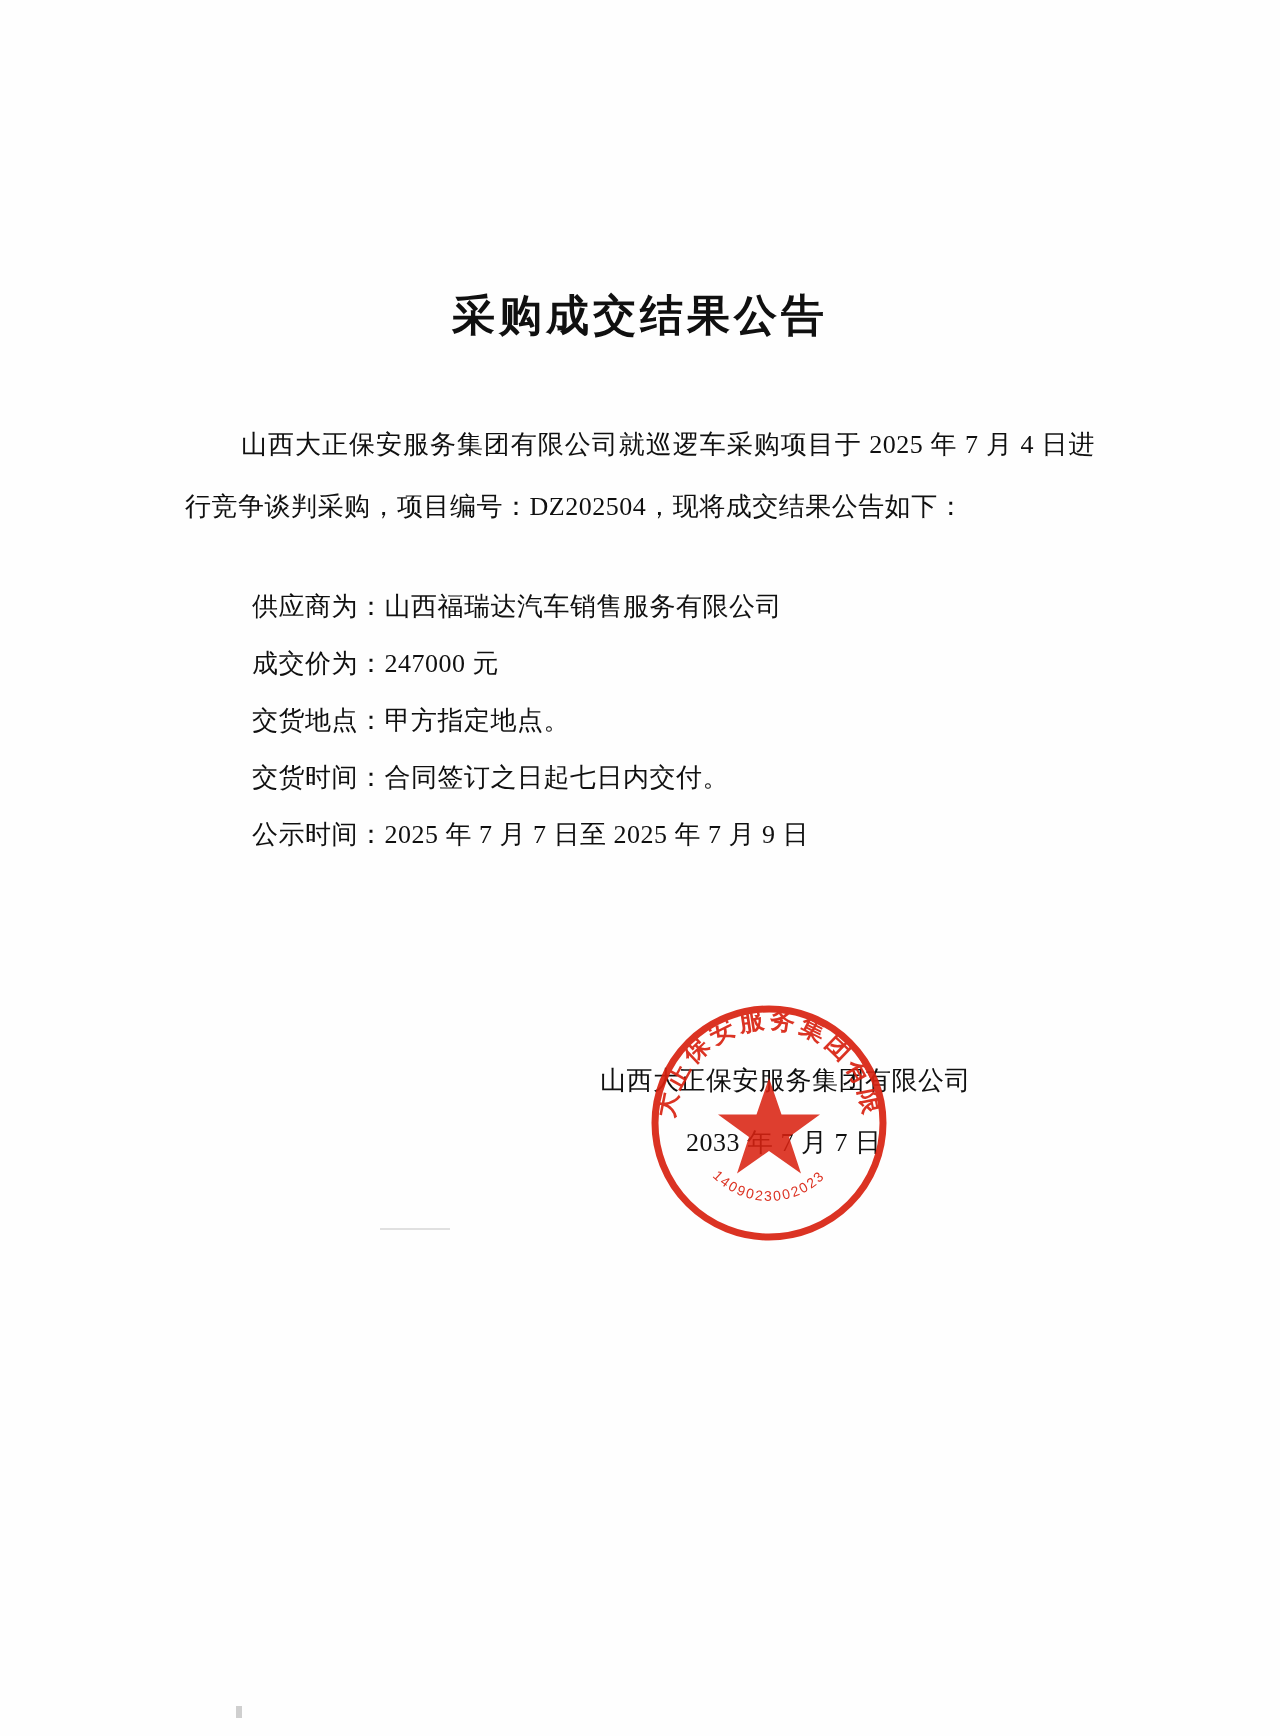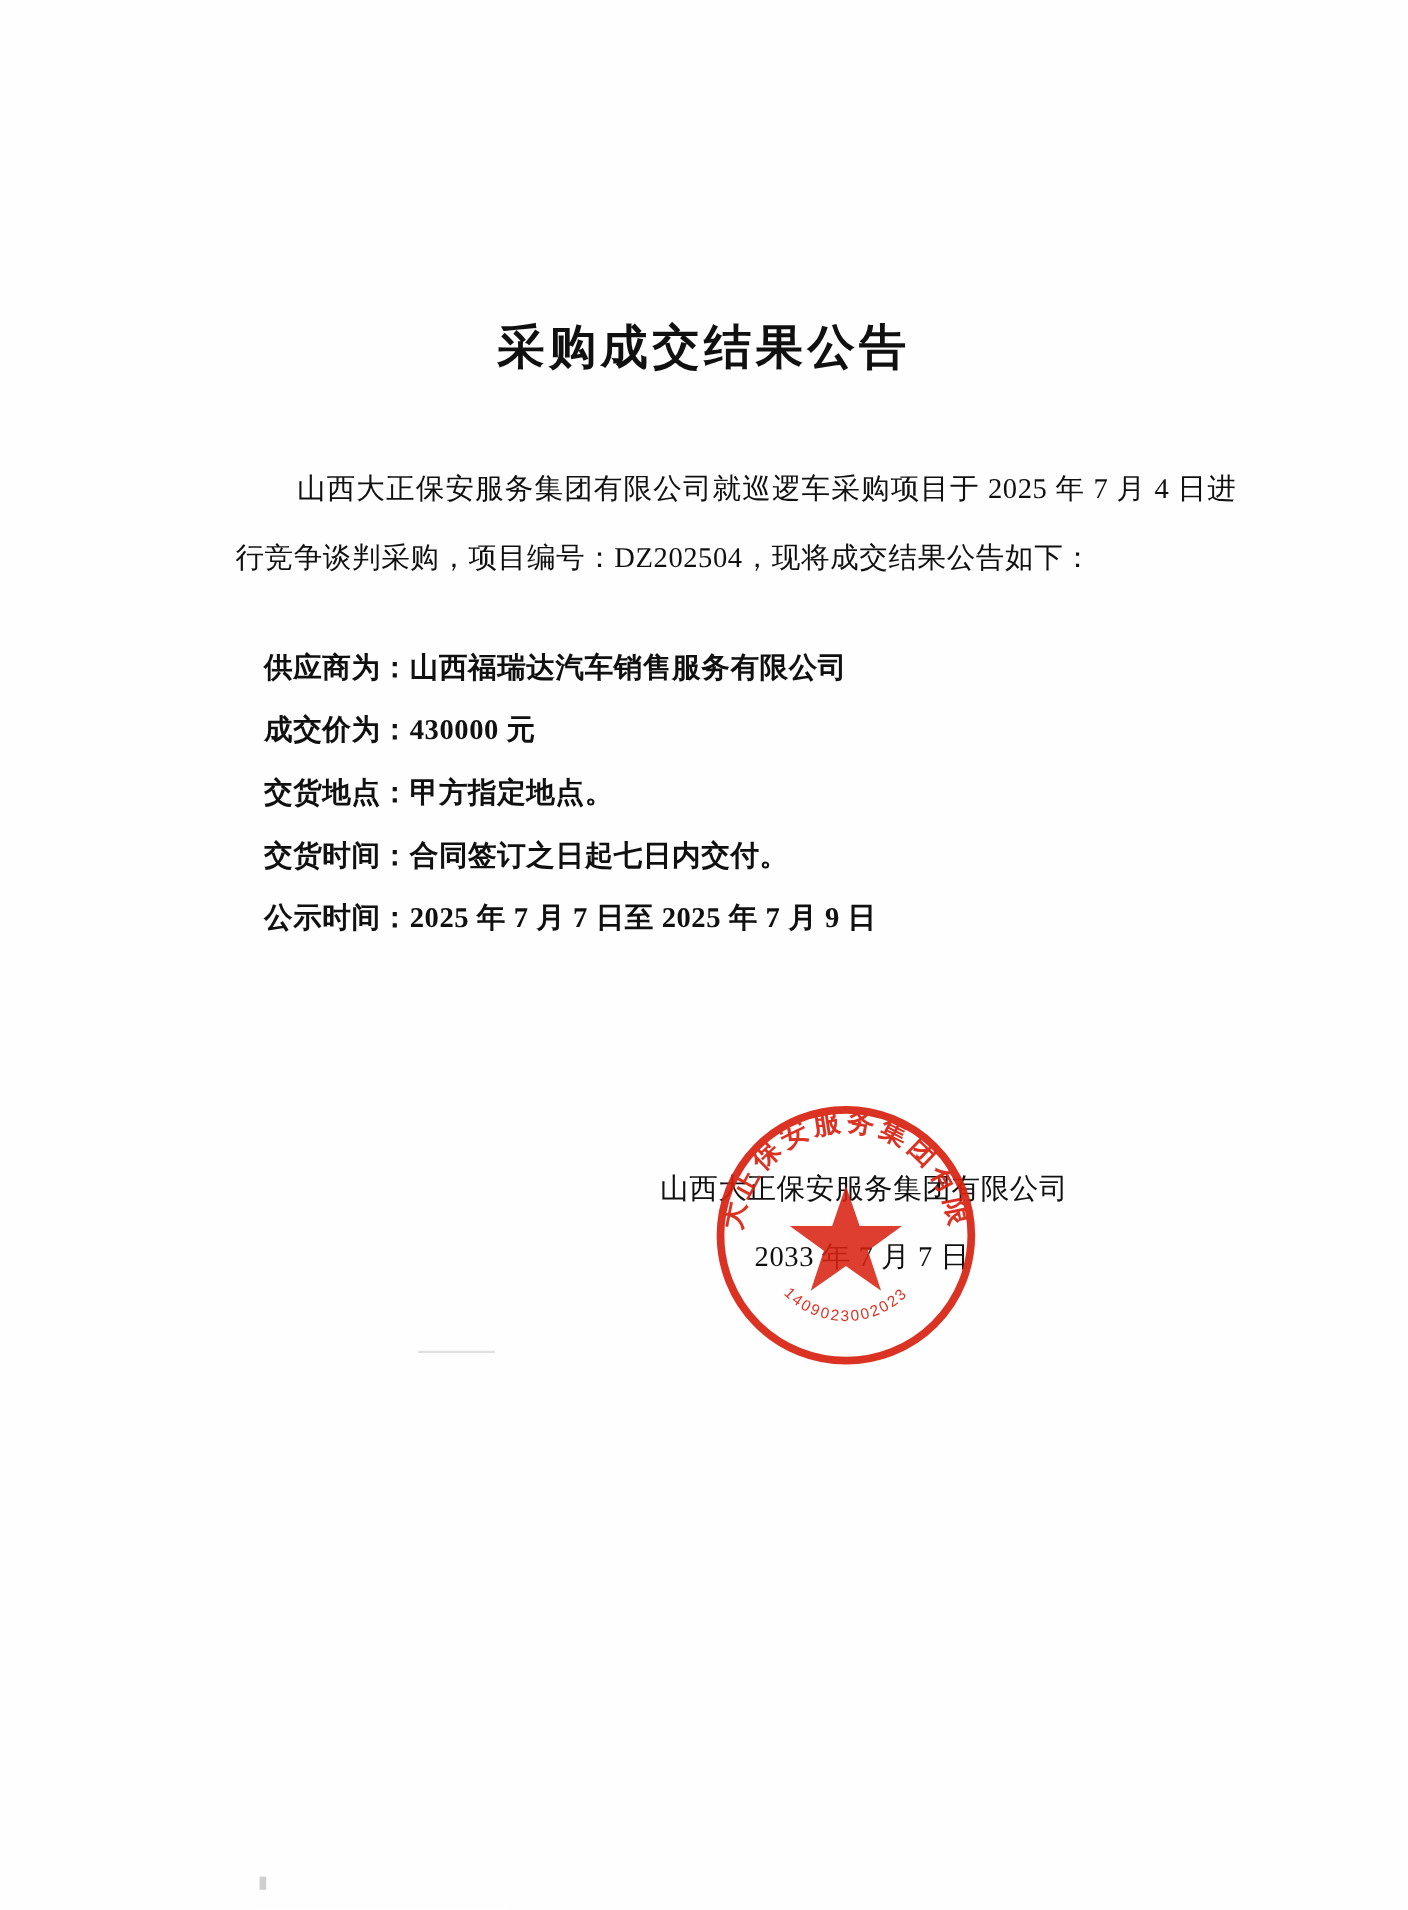--- a/index.html
+++ b/index.html
@@ -37,39 +37,37 @@
     letter-spacing: 4px;
     color: #101010;
     font-family: Liberation Serif, serif;
   }
 
   .body-block {
     position: absolute;
     left: 185px;
     top: 388px;
     width: 910px;
-    margin-left: 29px;
   }
 
   .para {
     font-size: 26px;
     line-height: 62px;
     text-align: justify;
     text-justify: inter-ideograph;
     text-indent: 56px;
     color: #101010;
     letter-spacing: 0.5px;
   }
 
   .fields {
     position: absolute;
-    left: 240px;
+    left: 252px;
     top: 578px;
     width: 860px;
-    font-weight: bold;
   }
 
   .field-line {
     font-size: 26px;
     line-height: 57px;
     color: #101010;
     letter-spacing: 0.5px;
     white-space: nowrap;
   }
 
@@ -126,21 +124,21 @@
 <div class="page">
 
   <h1 class="doc-title">采购成交结果公告</h1>
 
   <div class="body-block">
     <p class="para">山西大正保安服务集团有限公司就巡逻车采购项目于 2025 年 7 月 4 日进行竞争谈判采购，项目编号：DZ202504，现将成交结果公告如下：</p>
   </div>
 
   <div class="fields">
     <div class="field-line">供应商为：山西福瑞达汽车销售服务有限公司</div>
-    <div class="field-line">成交价为：430000 元</div>
+    <div class="field-line">成交价为：247000 元</div>
     <div class="field-line">交货地点：甲方指定地点。</div>
     <div class="field-line">交货时间：合同签订之日起七日内交付。</div>
     <div class="field-line">公示时间：2025 年 7 月 7 日至 2025 年 7 月 9 日</div>
   </div>
 
   <div class="sign-block">
     <div class="sign-line">山西大正保安服务集团有限公司</div>
     <div class="sign-line sign-date">2033 年 7 月 7 日</div>
   </div>
 

